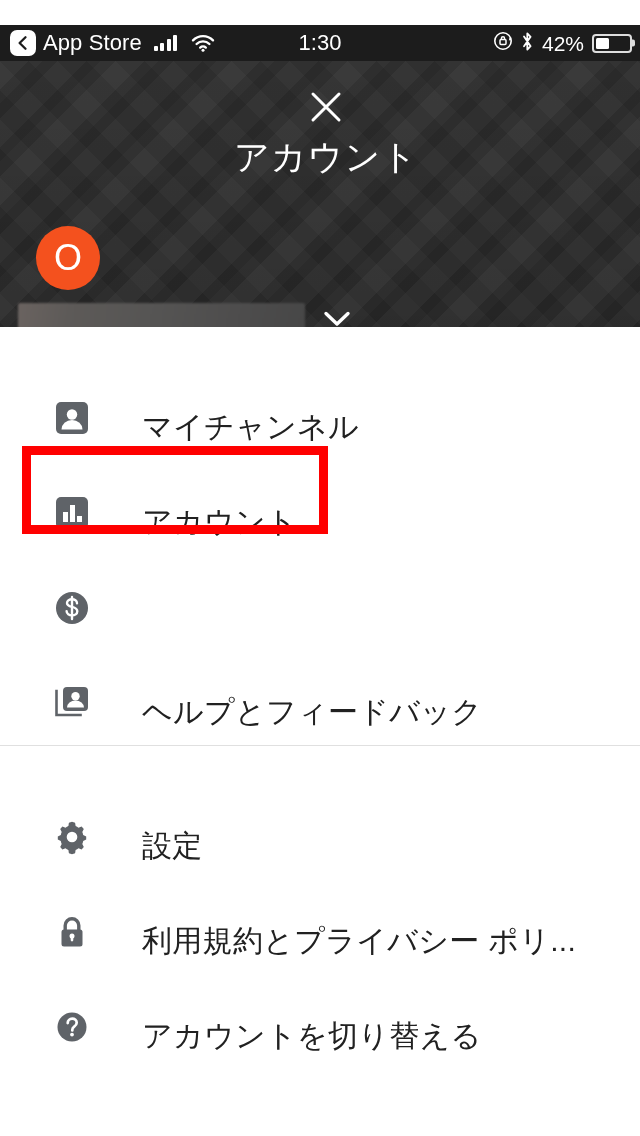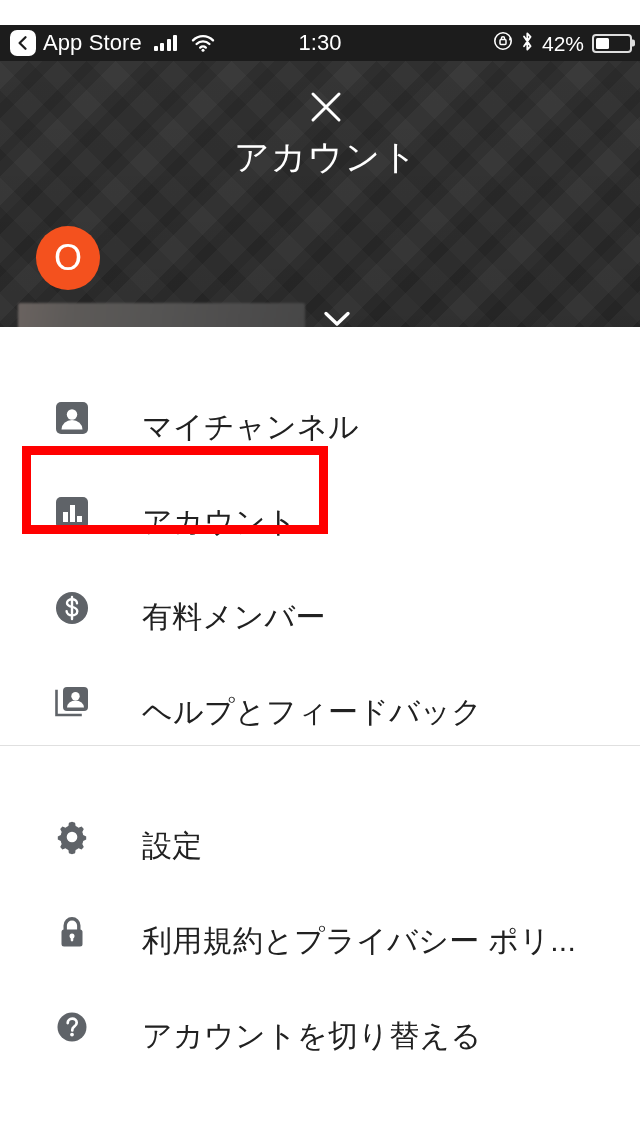--- a/index.html
+++ b/index.html
@@ -250,21 +250,20 @@
     </div>
 
     <div class="menu-item">
       <div class="mi-icon">
         <svg width="40" height="40" viewBox="0 0 40 40" aria-hidden="true">
           <circle cx="20" cy="20" r="16" fill="#5f6368"></circle>
           <path d="M20 9 v22" stroke="#ffffff" stroke-width="2.4" stroke-linecap="round"></path>
           <path d="M25 15.2 c0-2.6-2.4-4-5-4 s-5 1.3-5 3.8 c0 2.4 2.3 3.2 5 3.9 c2.8 .7 5.3 1.6 5.3 4.3 c0 2.7-2.5 4.2-5.3 4.2 s-5.4-1.5-5.4-4.3" fill="none" stroke="#ffffff" stroke-width="2.4" stroke-linecap="round"></path>
         </svg>
       </div>
-      <div class="mi-label">有料メンバー</div>
     </div>
 
     <div class="menu-item">
       <div class="mi-icon">
         <svg width="40" height="40" viewBox="0 0 40 40" aria-hidden="true">
           <path d="M4.5 8 v24 h24" fill="none" stroke="#5f6368" stroke-width="2.6" stroke-linecap="square"></path>
           <rect x="11" y="4" width="25" height="24" rx="4" fill="#5f6368"></rect>
           <circle cx="23.5" cy="13.2" r="4.2" fill="#ffffff"></circle>
           <path d="M15 24.6 a8.5 7.2 0 0 1 17 0 z" fill="#ffffff"></path>
         </svg>

